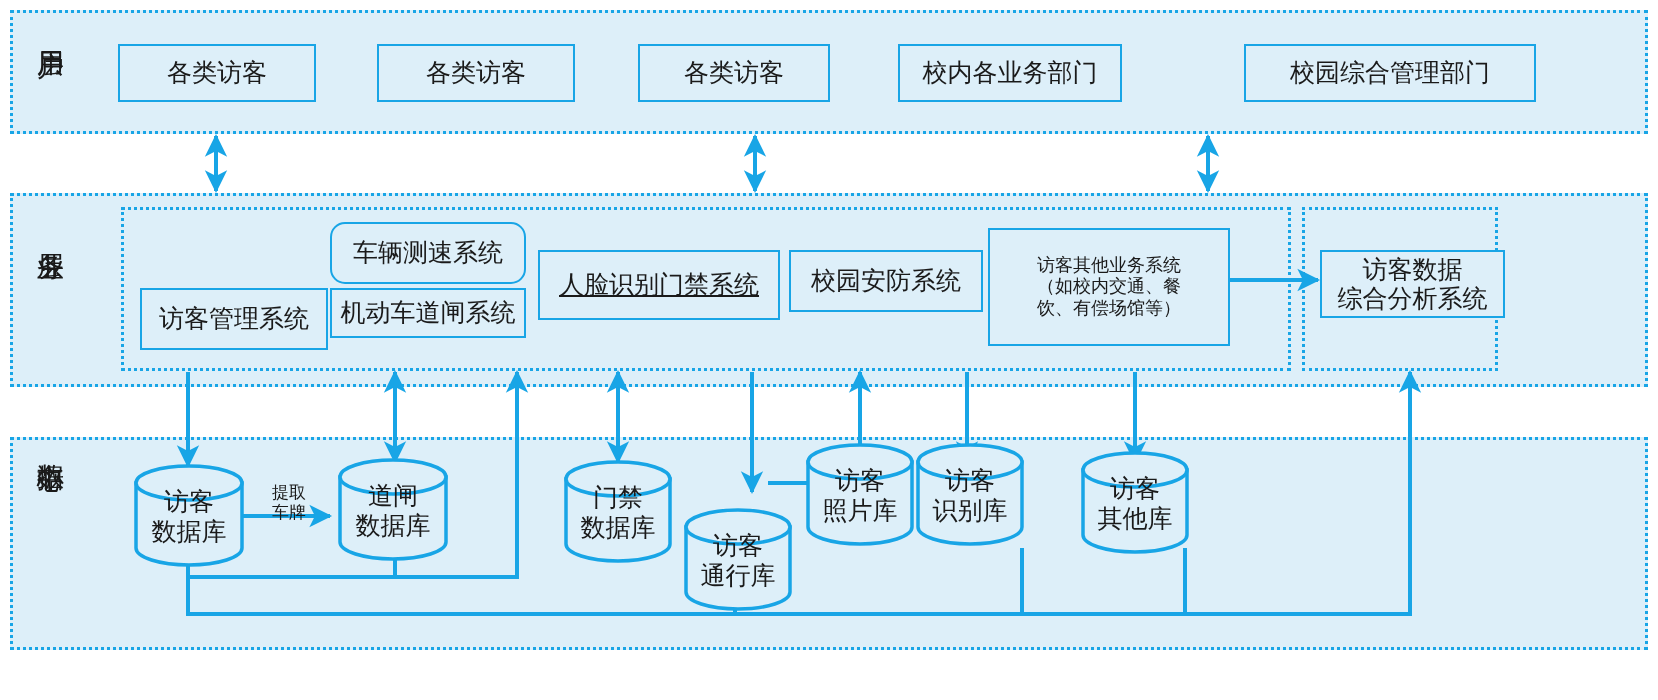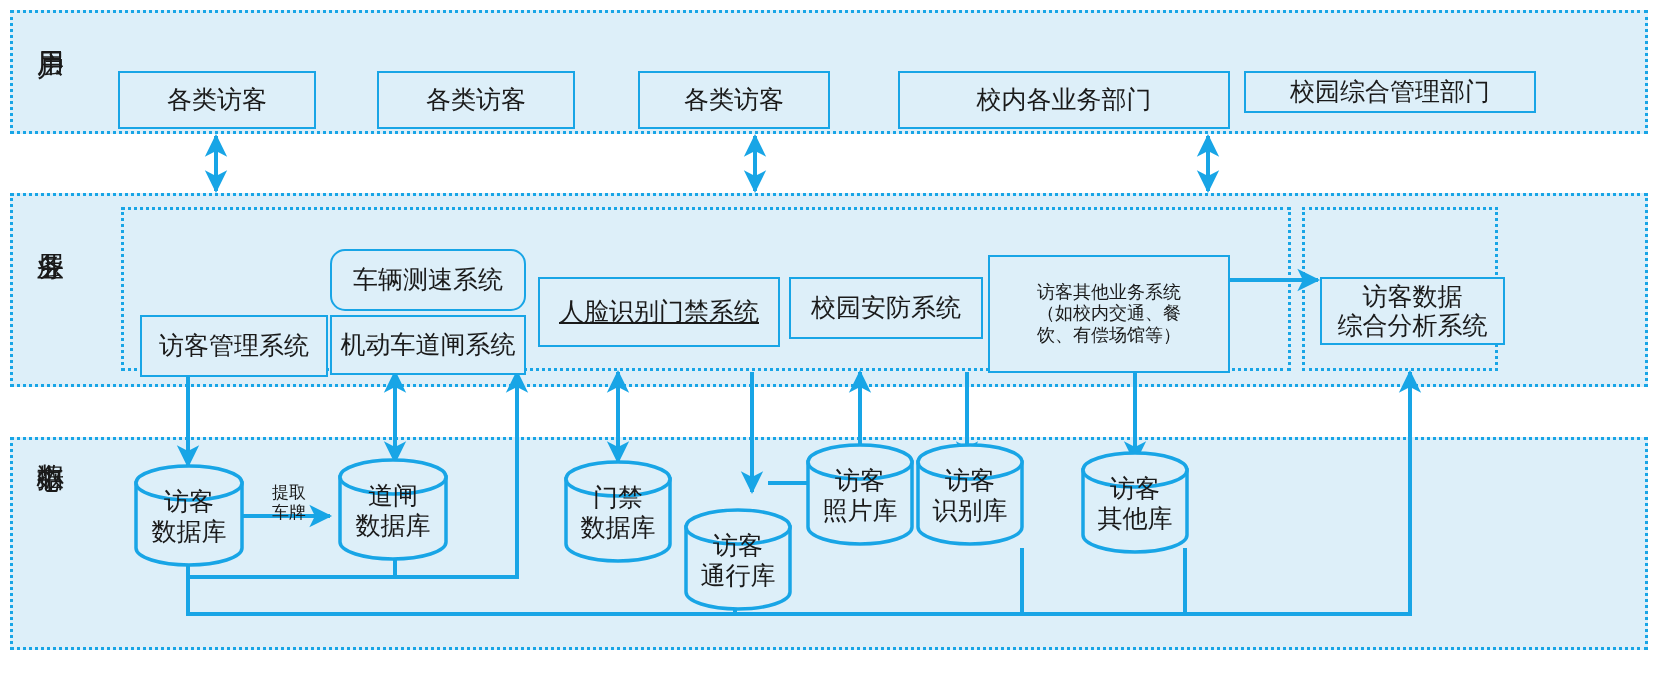--- a/index.html
+++ b/index.html
@@ -5,21 +5,21 @@
   html,body{margin:0;padding:0;background:#ffffff;}
   body{font-family:"Liberation Sans","DejaVu Sans",sans-serif;}
   #stage{position:relative;width:1658px;height:700px;overflow:hidden;background:#fff;}
   svg{position:absolute;left:0;top:0;}
   .layer-band{position:absolute;background:#ddeff9;border:3px dotted #18a5e6;box-sizing:border-box;}
   .inner-band{position:absolute;background:transparent;border:3px dotted #18a5e6;box-sizing:border-box;}
   .layer-label{position:absolute;color:#1a1a1a;font-size:27px;line-height:1.02;
     writing-mode:vertical-rl;text-orientation:upright;letter-spacing:0px;font-weight:400;}
   .node{position:absolute;box-sizing:border-box;border:2.5px solid #18a5e6;background:#ddeff9;
     display:flex;align-items:center;justify-content:center;text-align:center;color:#1a1a1a;
-    font-size:25px;line-height:1.18;white-space:pre-line;margin-top:27px;}
+    font-size:25px;line-height:1.18;white-space:pre-line;}
   .cyl-label{position:absolute;color:#1a1a1a;font-size:25px;line-height:1.2;text-align:center;
     white-space:pre-line;display:flex;align-items:center;justify-content:center;}
   .edge-label{position:absolute;color:#1a1a1a;font-size:17px;line-height:1.2;text-align:center;
     white-space:pre-line;}
 </style>
 </head>
 <body>
 
 <div id="stage">
 
@@ -109,26 +109,26 @@
       <g>
         <path d="M1083,470 L1083,535 A52,17 0 0 0 1187,535 L1187,470 Z"></path>
         <ellipse cx="1135" cy="470" rx="52" ry="17"></ellipse>
       </g>
     </g>
   </svg>
 
   <div class="node" style="left:118px;top:44px;width:198px;height:58px;">各类访客</div>
   <div class="node" style="left:377px;top:44px;width:198px;height:58px;">各类访客</div>
   <div class="node" style="left:638px;top:44px;width:192px;height:58px;">各类访客</div>
-  <div class="node" style="left:898px;top:44px;width:332px;height:58px;">校内各业务部门</div>
-  <div class="node" style="left:1244px;top:44px;width:292px;height:42px;">校园综合管理部门</div>
+  <div class="node" style="left:898px;top:44px;width:224px;height:58px;">校内各业务部门</div>
+  <div class="node" style="left:1244px;top:44px;width:292px;height:58px;">校园综合管理部门</div>
 
   <div class="node" style="left:330px;top:222px;width:196px;height:62px;border-radius:15px;">车辆测速系统</div>
   <div class="node" style="left:140px;top:288px;width:188px;height:62px;">访客管理系统</div>
-  <div class="node" style="left:330px;top:288px;width:196px;height:60px;">机动车道闸系统</div>
+  <div class="node" style="left:330px;top:288px;width:196px;height:50px;">机动车道闸系统</div>
   <div class="node" style="left:538px;top:250px;width:242px;height:70px;text-decoration:underline;">人脸识别门禁系统</div>
   <div class="node" style="left:789px;top:250px;width:194px;height:62px;">校园安防系统</div>
   <div class="node" style="left:988px;top:228px;width:242px;height:118px;font-size:18px;">访客其他业务系统
 （如校内交通、餐
 饮、有偿场馆等）</div>
   <div class="node" style="left:1320px;top:250px;width:185px;height:68px;">访客数据
 综合分析系统</div>
 
   <div class="cyl-label" style="left:136px;top:483px;width:106px;height:65px;">访客
 数据库</div>

